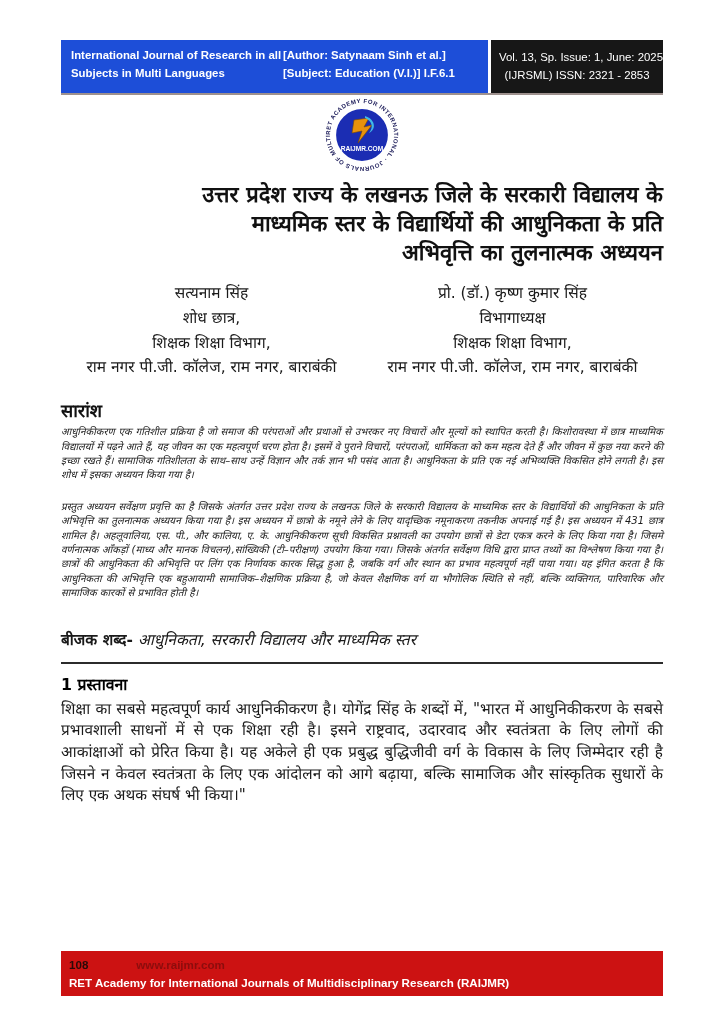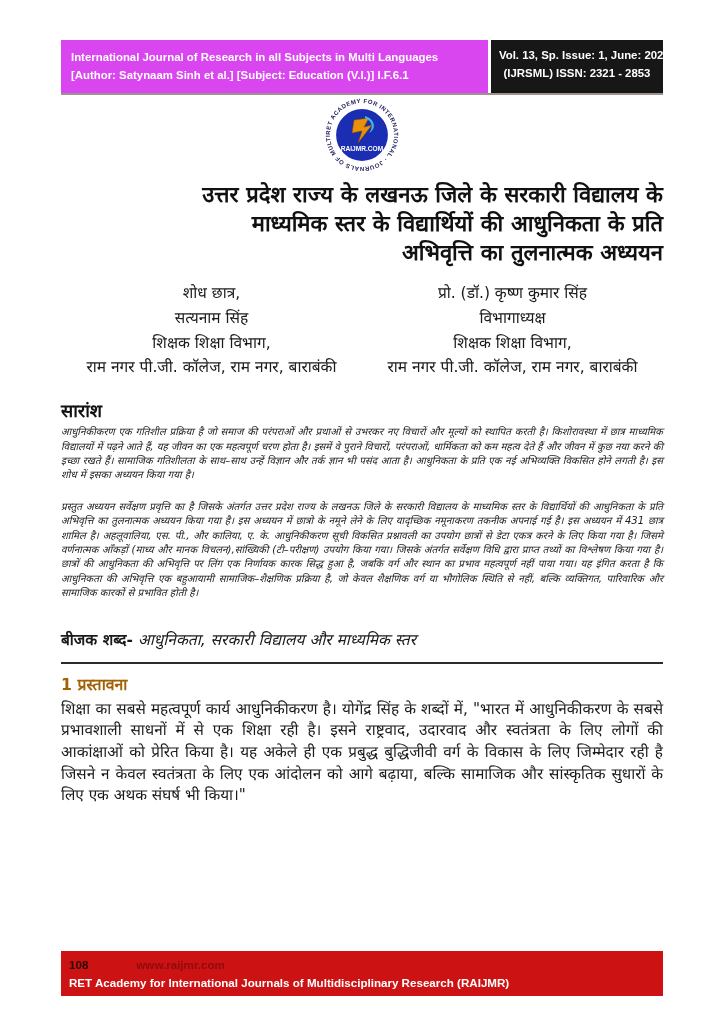--- a/index.html
+++ b/index.html
@@ -8,28 +8,28 @@
     width: 724px; height: 1024px; margin: 0 auto; position: relative;
     background: #ffffff; overflow: hidden;
     font-family: "DejaVu Sans", sans-serif;
     box-shadow: 0 0 4px rgba(0,0,0,.25);
   }
   .content { width: 602px; margin: 0 auto; padding-top: 40px; }
 
   
   .header-bar { display: flex; height: 53px; box-shadow: 0 2px 0 rgba(40,10,5,.45); }
   .header-left {
-    background: #d946ef; color: #ffffff; flex: 1 1 auto;
-    padding: 7px 10px 6px 10px; display: flex; flex-direction: column; justify-content: center;
+    background: #1d4ed8; color: #ffffff; flex: 1 1 auto;
+    padding: 7px 10px 6px 10px; display: flex; flex-direction: row; justify-content: center;
     font-family: "Liberation Sans", sans-serif; font-weight: bold; font-size: 11.4px; line-height: 1.55;
   }
   .header-right {
     background: #171717; color: #ffffff; width: 172px; margin-left: 3px;
-    padding: 7px 8px 6px 8px; display: flex; flex-direction: column; 
-    text-align: center; font-family: "Liberation Sans", sans-serif; font-weight: bold;
+    padding: 7px 8px 6px 8px; display: flex; flex-direction: column; justify-content: center;
+    text-align: center; font-family: "Liberation Sans", sans-serif; font-weight: normal;
     font-size: 11.4px; line-height: 1.55; white-space: nowrap;
   }
 
   
   .logo-wrap { display: flex; justify-content: center; margin-top: 3px; height: 78px; }
 
   
   .paper-title {
     margin-top: 6px; text-align: right; font-weight: bold;
     font-size: 22px; line-height: 1.32; color: #111;
@@ -47,21 +47,21 @@
   }
   .abstract-para + .abstract-para { margin-top: 17px; }
 
   
   .keywords { margin-top: 27px; font-size: 15.5px; color: #1a1a1a; }
   .keywords .kw-label { font-weight: bold; font-style: normal; }
   .keywords .kw-text { font-style: italic; }
   .rule { border: none; border-top: 2px solid #2b2b2b; margin-top: 12px; }
 
   
-  .section-heading { margin-top: 9px; font-weight: bold; font-size: 15.8px; color: #a16207; }
+  .section-heading { margin-top: 9px; font-weight: bold; font-size: 15.8px; color: #000000; }
   .section-para {
     margin-top: 4px; font-size: 15.3px; line-height: 1.42; text-align: justify; color: #1a1a1a;
   }
 
   
   .footer-bar {
     position: absolute; left: 61px; bottom: 28px; width: 602px; height: 45px;
     background: #cc1212; color: #ffffff; padding: 5px 10px 4px 8px;
     font-family: "Liberation Sans", sans-serif; font-weight: bold; font-size: 11.6px; line-height: 1.55;
   }
@@ -104,22 +104,22 @@
     </div>
 
     <div class="paper-title">
       <div>उत्तर प्रदेश राज्य के लखनऊ जिले के सरकारी विद्यालय के</div>
       <div>माध्यमिक स्तर के विद्यार्थियों की आधुनिकता के प्रति</div>
       <div>अभिवृत्ति का तुलनात्मक अध्ययन</div>
     </div>
 
     <div class="authors">
       <div class="author-col">
+        <div>सत्यनाम सिंह</div>
         <div>शोध छात्र,</div>
-        <div>सत्यनाम सिंह</div>
         <div>शिक्षक शिक्षा विभाग,</div>
         <div>राम नगर पी.जी. कॉलेज, राम नगर, बाराबंकी</div>
       </div>
       <div class="author-col">
         <div>प्रो. (डॉ.) कृष्ण कुमार सिंह</div>
         <div>विभागाध्यक्ष</div>
         <div>शिक्षक शिक्षा विभाग,</div>
         <div>राम नगर पी.जी. कॉलेज, राम नगर, बाराबंकी</div>
       </div>
     </div>

